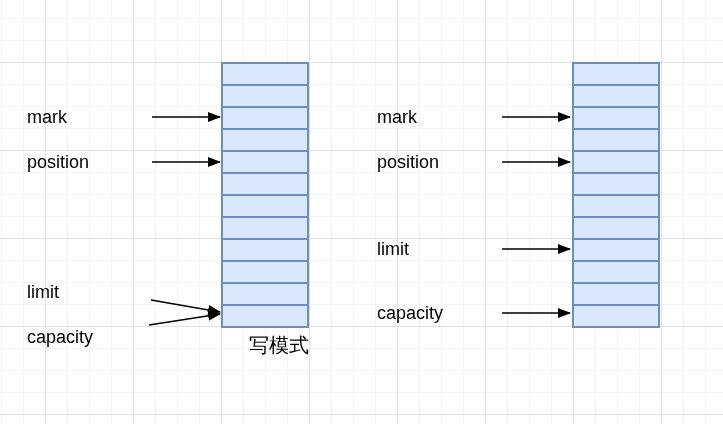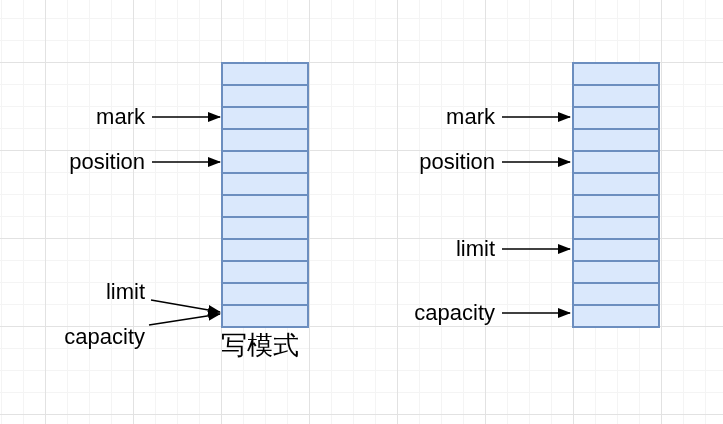--- a/index.html
+++ b/index.html
@@ -32,32 +32,32 @@
     height:22px;
     box-sizing:border-box;
     border-bottom:2px solid #6c8ebf;
     background:#dae8fc;
   }
   .cell:last-child { border-bottom:none; height:20px; }
   .caption {
     position:absolute;
     top:333px;
     width:88px;
-    text-align:left;
-    font-size:26px;
+    text-align:right;
+    font-size:20px;
     line-height:24px;
     white-space:nowrap;
   }
   .caption-left  { left:221px; }
   .caption-right { left:572px; }
   .ptr-label {
     position:absolute;
     width:118px;
-    text-align:right;
-    font-size:22px;
+    text-align:left;
+    font-size:18px;
     line-height:22px;
     white-space:nowrap;
   }
   .col-left  { left:27px; }
   .col-right { left:377px; }
   svg.arrows {
     position:absolute;
     left:0; top:0;
     width:723px; height:424px;
     pointer-events:none;

